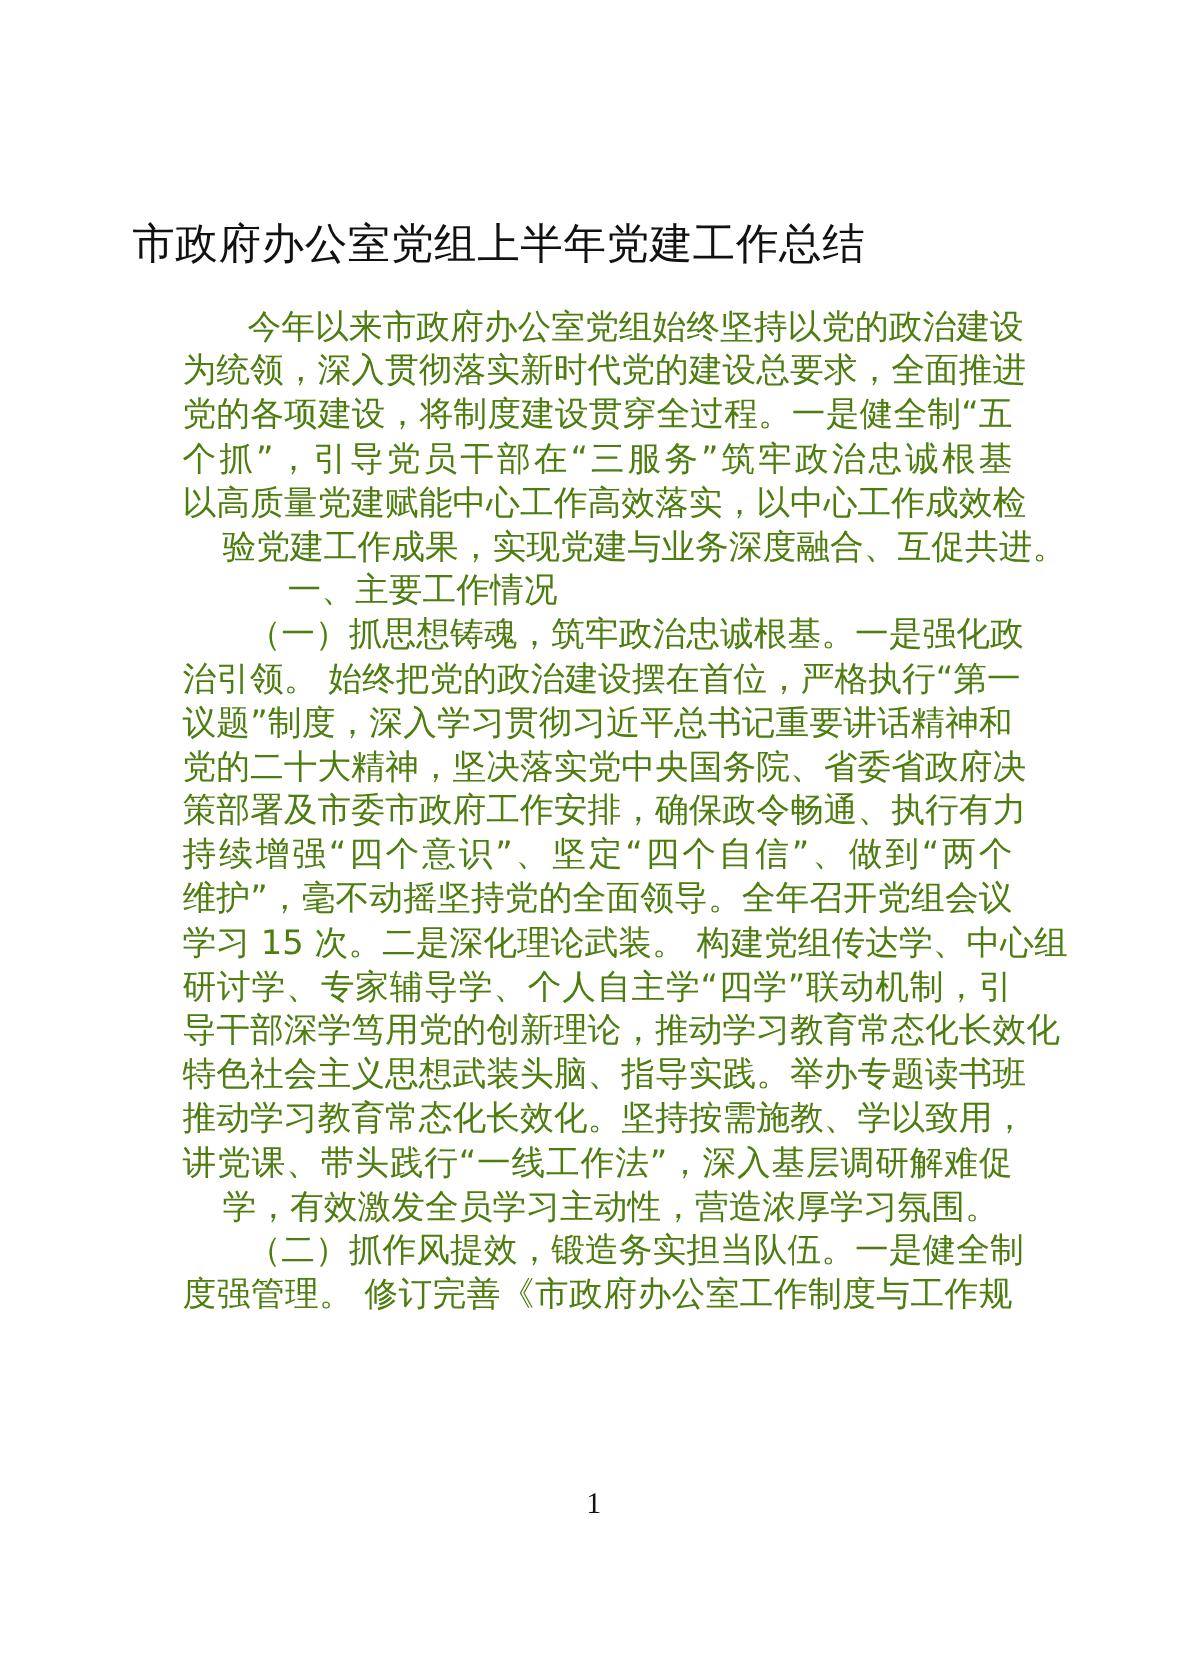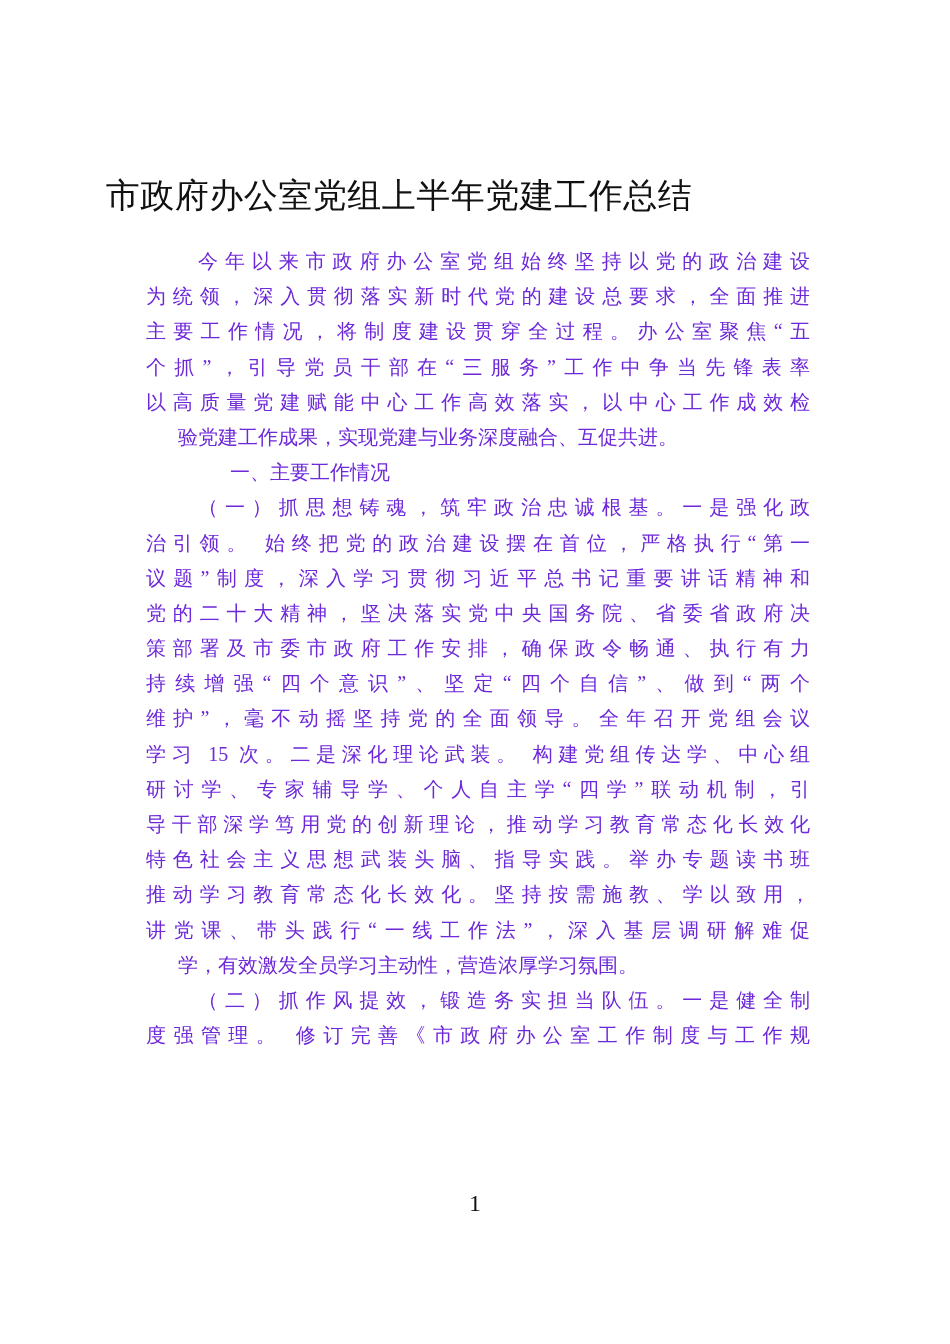--- a/index.html
+++ b/index.html
@@ -2,38 +2,38 @@
 <html><head>
 <meta charset="utf-8">
 <style>
   html, body { margin: 0; padding: 0; background: #ffffff; }
   body { width: 950px; height: 1344px; position: relative; overflow: hidden;
          font-family: "DejaVu Sans", "Liberation Sans", sans-serif; color: #111; }
   .page { position: absolute; left: 0; top: 0; width: 950px; height: 1344px; background: #fff; }
   .title { position: absolute; left: 0; width: 798px; top: 173px; text-align: center;
            font-size: 34px; line-height: 44px; letter-spacing: 0.5px; color: #111; }
   .body { position: absolute; left: 146px; top: 244px; width: 664px; }
-  .line { height: 35.2px; line-height: 35.2px; font-size: 20px; white-space: nowrap;
-          text-align: justify; text-align-last: justify; letter-spacing: 0; color: #6d28d9; font-family: Liberation Serif, serif; }
+  .line { height: 35.2px; line-height: 35.2px; font-size: 27px; white-space: nowrap;
+          text-align: justify; text-align-last: justify; letter-spacing: 0; color: #4d7c0f; }
   .line.last { text-align-last: left; margin-left: 32px; }
   .indent { padding-left: 52px; }
   .pagenum { position: absolute; left: 0; width: 950px; top: 1190px; text-align: center;
              font-family: "Liberation Serif", "DejaVu Serif", serif; font-size: 24px; color: #111; }
 </style>
 </head>
 <body>
 
 <div class="page">
   <div class="title">市政府办公室党组上半年党建工作总结</div>
 
   <div class="body">
     <div class="line indent">今年以来市政府办公室党组始终坚持以党的政治建设</div>
     <div class="line">为统领，深入贯彻落实新时代党的建设总要求，全面推进</div>
-    <div class="line">主要工作情况，将制度建设贯穿全过程。办公室聚焦“五</div>
-    <div class="line">个抓”，引导党员干部在“三服务”工作中争当先锋表率</div>
+    <div class="line">党的各项建设，将制度建设贯穿全过程。一是健全制“五</div>
+    <div class="line">个抓”，引导党员干部在“三服务”筑牢政治忠诚根基</div>
     <div class="line">以高质量党建赋能中心工作高效落实，以中心工作成效检</div>
     <div class="line last">验党建工作成果，实现党建与业务深度融合、互促共进。</div>
 
     <div class="line indent last">一、主要工作情况</div>
 
     <div class="line indent">（一）抓思想铸魂，筑牢政治忠诚根基。一是强化政</div>
     <div class="line">治引领。 始终把党的政治建设摆在首位，严格执行“第一</div>
     <div class="line">议题”制度，深入学习贯彻习近平总书记重要讲话精神和</div>
     <div class="line">党的二十大精神，坚决落实党中央国务院、省委省政府决</div>
     <div class="line">策部署及市委市政府工作安排，确保政令畅通、执行有力</div>

